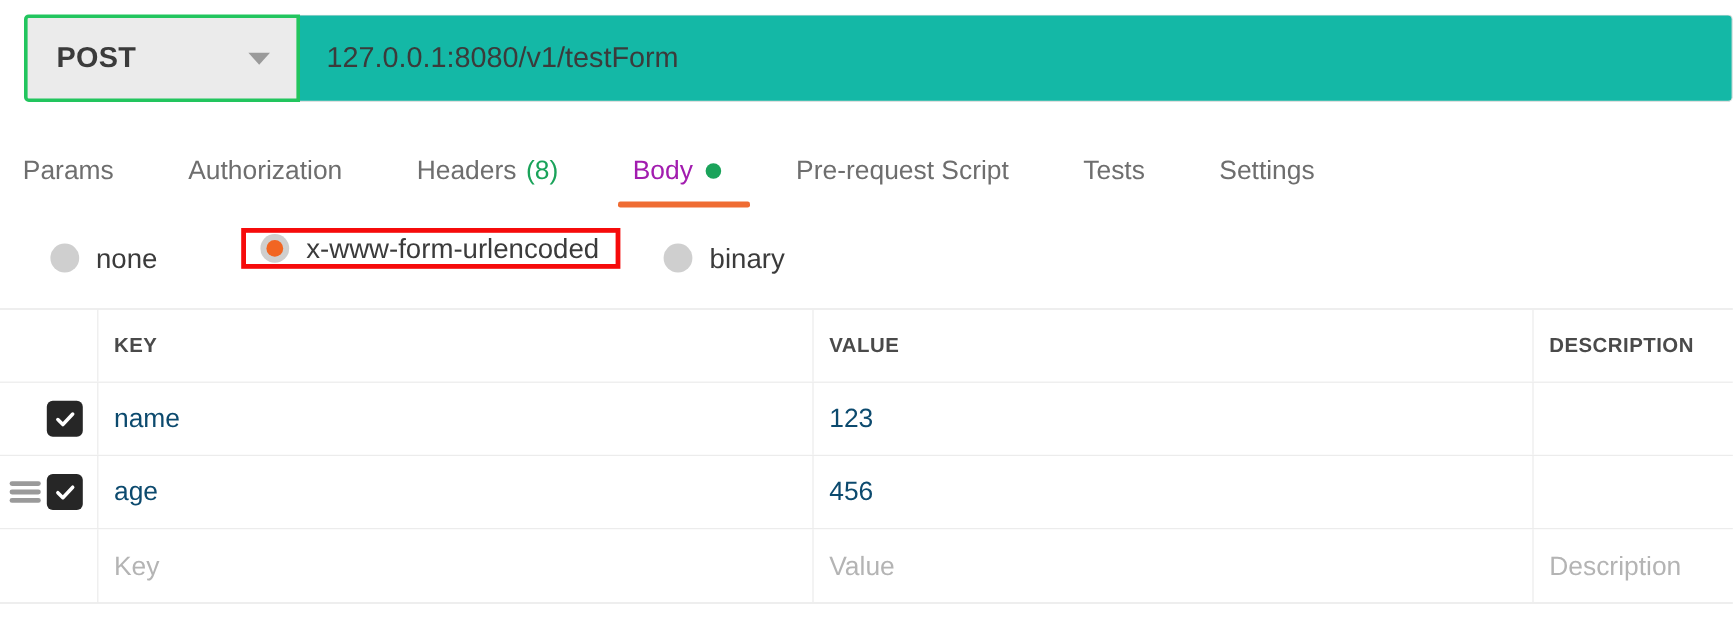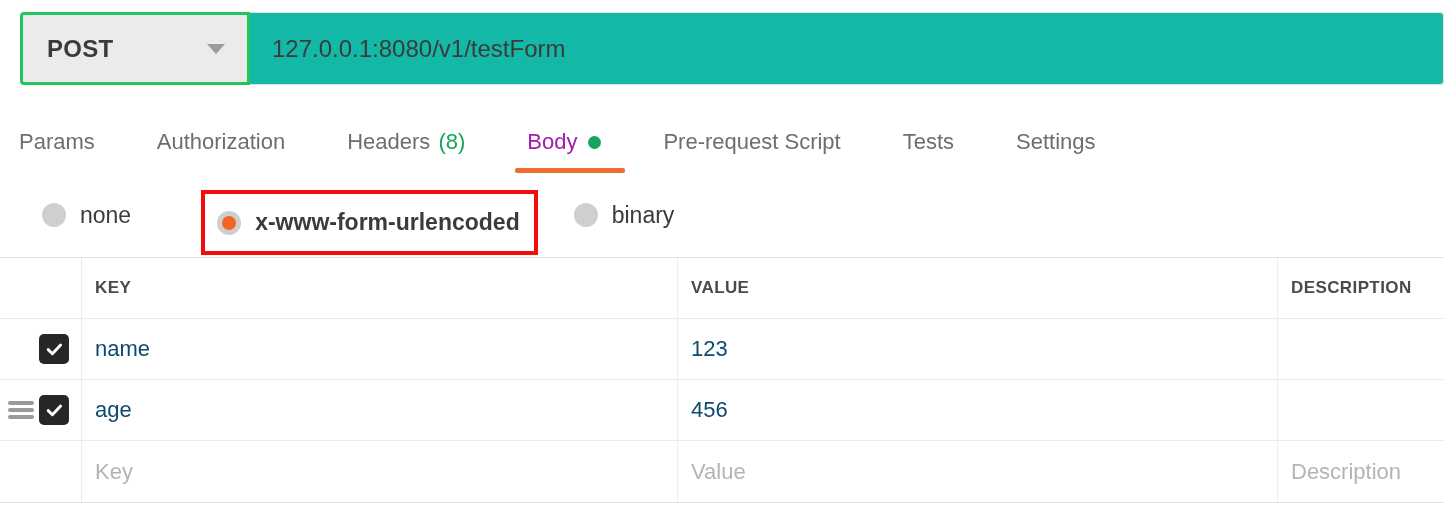--- a/index.html
+++ b/index.html
@@ -144,22 +144,21 @@
   .radio-label {
     font-size: 23px;
     color: #3b3b3b;
     margin-left: 14px;
   }
   .radio-opt.highlighted {
     border: 4px solid #f60b0b;
     padding: 0 14px 0 12px;
     margin-left: 24px;
     margin-right: 34px;
-    height: 65px;
-    font-weight: bold;
+    height: 34px;
   }
 
   
   .tbl {
     position: absolute;
     left: 0;
     top: 257px;
     width: 1444px;
     border-top: 1px solid #e3e3e3;
     border-bottom: 1px solid #e3e3e3;

